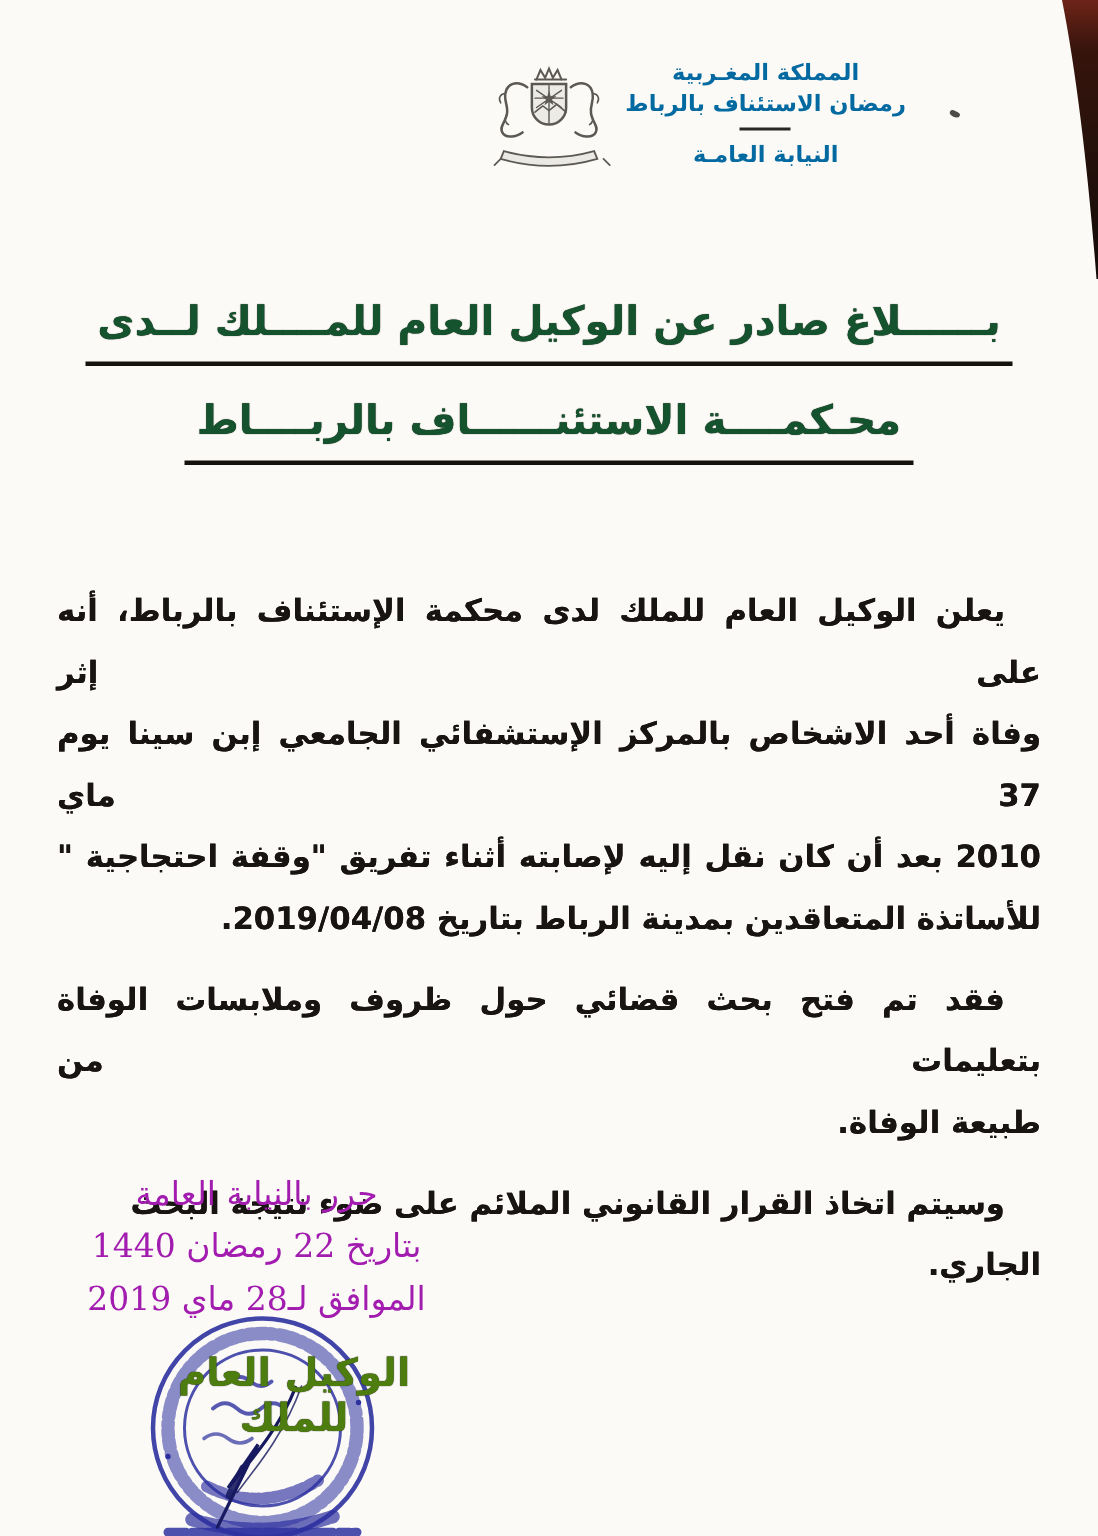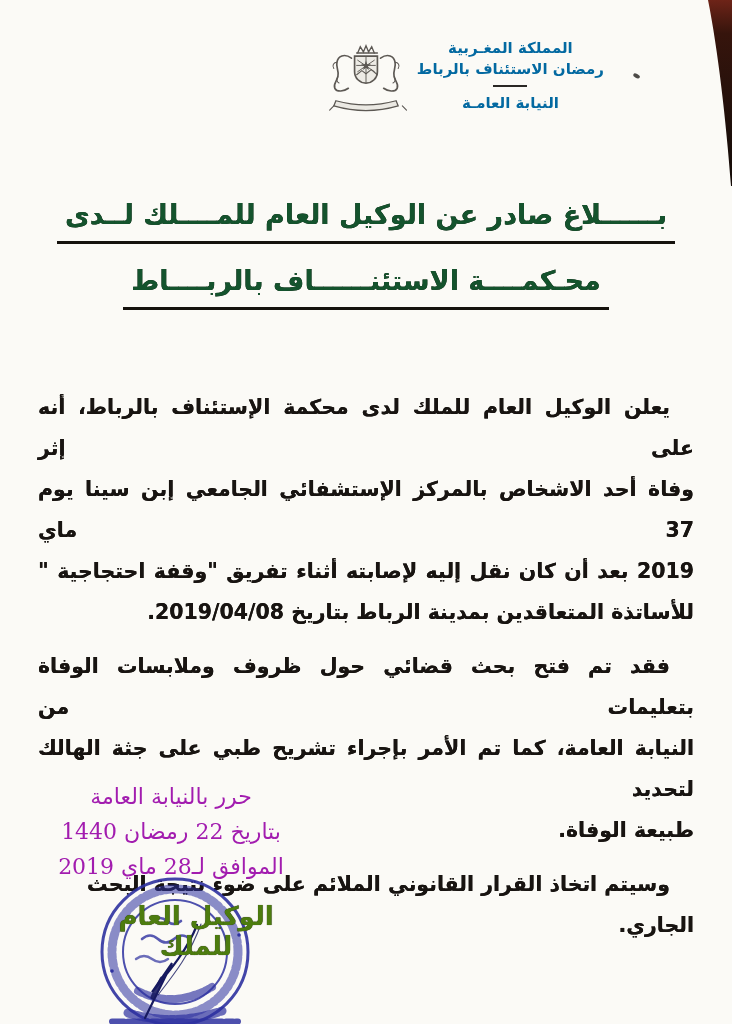--- a/index.html
+++ b/index.html
@@ -113,26 +113,25 @@
 
   <div class="title">
     <div><span class="tline">بــــــلاغ صادر عن الوكيل العام للمــــلك لــدى</span></div>
     <div class="t2"><span class="tline">محـكمــــة الاستئنــــــاف بالربــــاط</span></div>
   </div>
 
   <div class="bodytext">
     <div class="para">
       <div class="bline just indent">يعلن الوكيل العام للملك لدى محكمة الإستئناف بالرباط،  أنه على إثر</div>
       <div class="bline just">وفاة أحد الاشخاص بالمركز الإستشفائي الجامعي إبن سينا يوم 37 ماي</div>
-      <div class="bline just">2019 بعد أن كان نقل إليه لإصابته أثناء تفريق "وقفة احتجاجية "</div>
+      <div class="bline just">2010 بعد أن كان نقل إليه لإصابته أثناء تفريق "وقفة احتجاجية "</div>
       <div class="bline end">للأساتذة المتعاقدين بمدينة الرباط بتاريخ 2019/04/08.</div>
     </div>
     <div class="para">
       <div class="bline just indent">فقد تم فتح بحث قضائي حول ظروف وملابسات الوفاة بتعليمات من</div>
-      <div class="bline just">النيابة العامة، كما تم الأمر بإجراء تشريح طبي على جثة الهالك لتحديد</div>
       <div class="bline end">طبيعة الوفاة.</div>
     </div>
     <div class="para">
       <div class="bline end indent">وسيتم اتخاذ القرار القانوني الملائم على ضوء نتيجة البحث الجاري.</div>
     </div>
   </div>
 
   <div class="footerblock">
     <div>حرر بالنيابة العامة</div>
     <div>بتاريخ 22 رمضان 1440</div>

